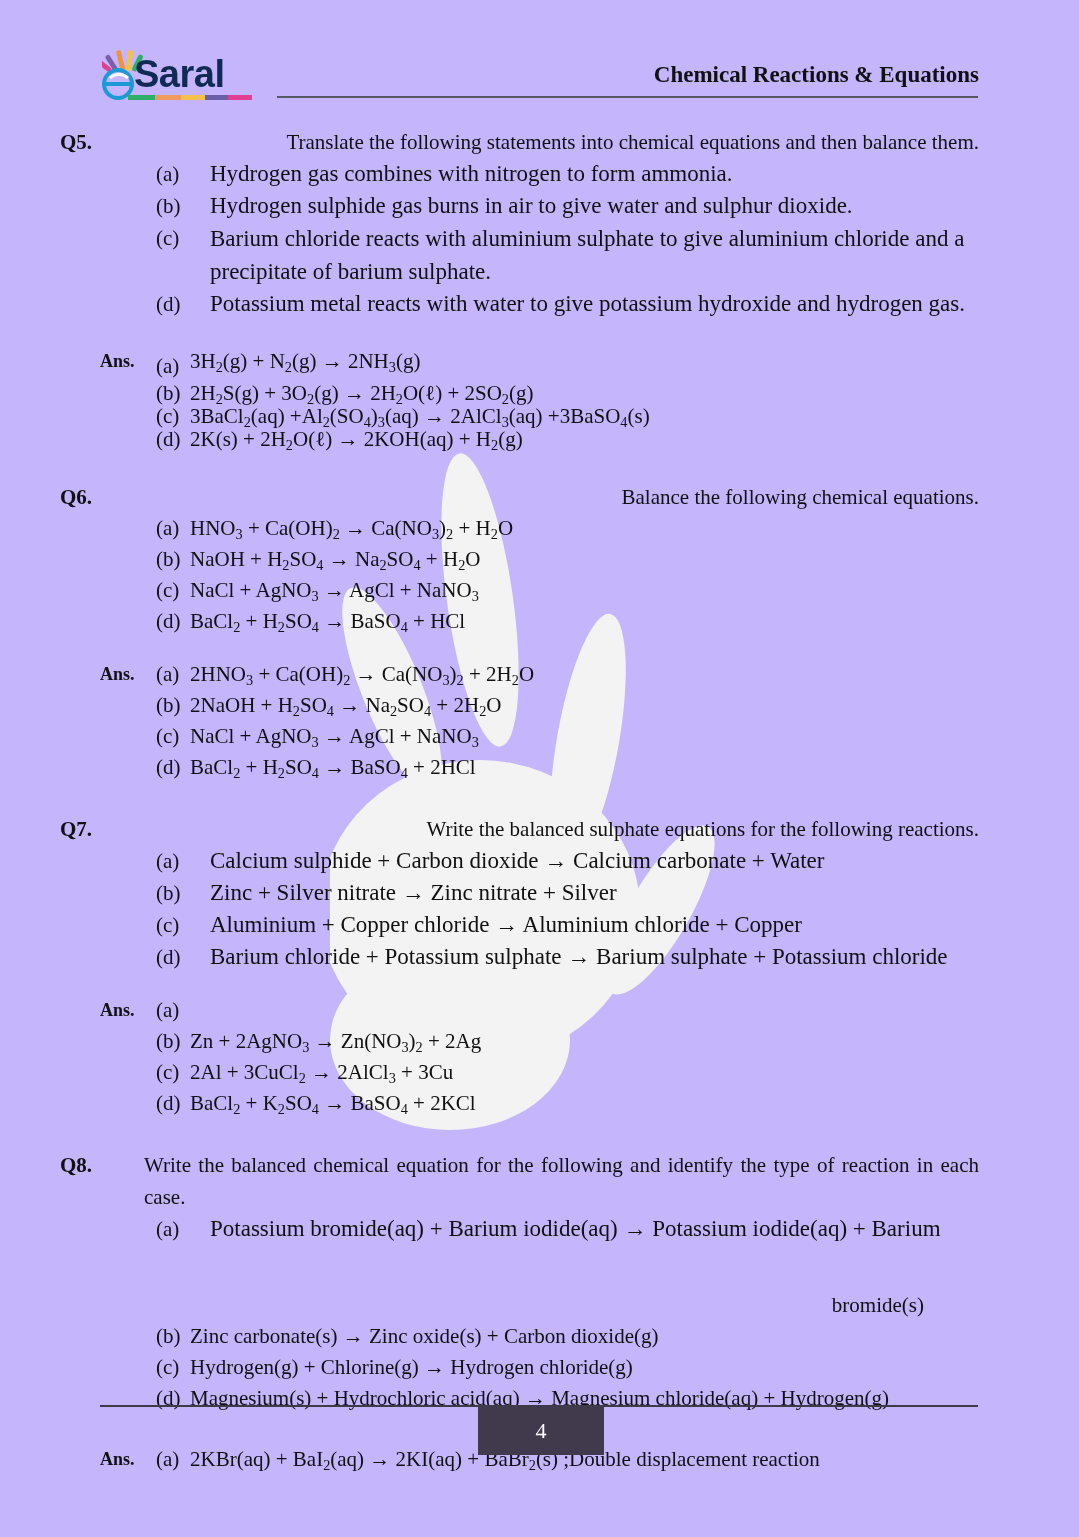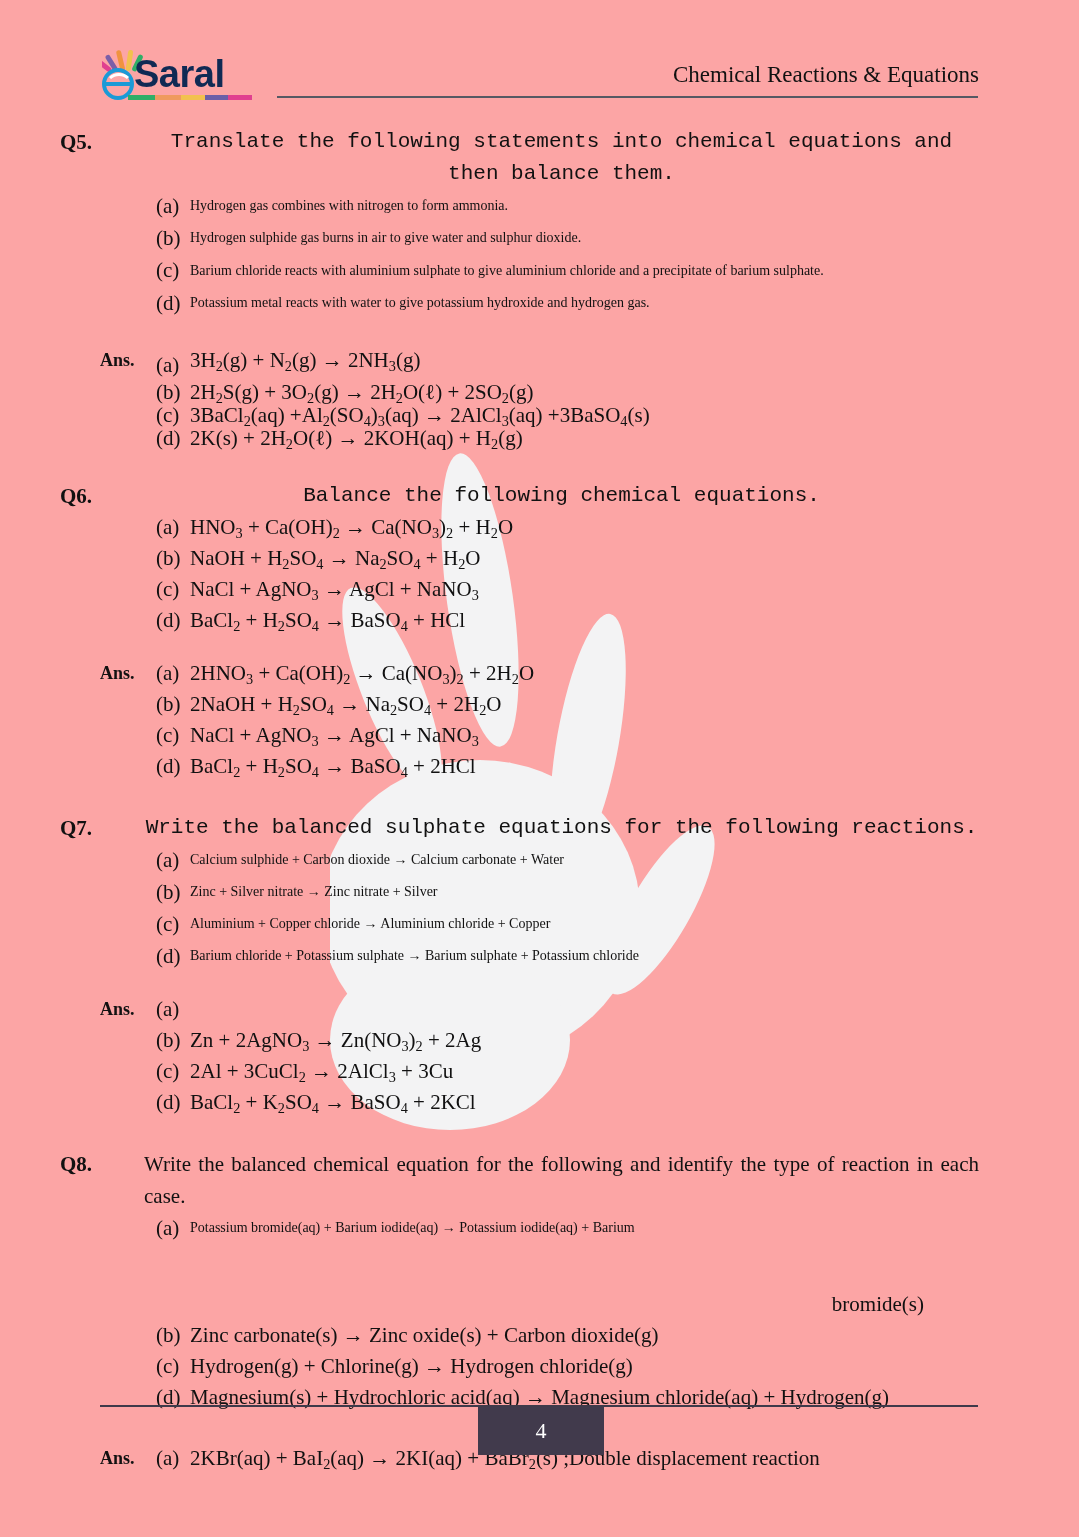--- a/index.html
+++ b/index.html
@@ -8,21 +8,21 @@
     background: #ffffff;
   }
   body {
     font-family: "Liberation Serif", "DejaVu Serif", serif;
     color: #111111;
   }
   .page {
     position: relative;
     width: 1079px;
     height: 1537px;
-    background: #fca5a5;
+    background: #c4b5fd;
     overflow: hidden;
     box-sizing: border-box;
   }
 
   
   .watermark {
     position: absolute;
     left: 330px;
     top: 440px;
     width: 560px;
@@ -82,20 +82,21 @@
   }
   .logo-bar span { display: block; height: 100%; }
 
   .header-title {
     position: absolute;
     right: 100px;
     top: 62px;
     font-size: 23px;
     color: #111111;
     white-space: nowrap;
+    font-weight: bold;
   }
   .header-rule {
     position: absolute;
     left: 277px;
     top: 96px;
     width: 701px;
     height: 0;
     border-top: 2px solid #555963;
   }
 
@@ -124,38 +125,39 @@
     font-size: 21px;
     line-height: 32px;
   }
   .qtext {
     flex: 1 1 auto;
     font-size: 21px;
     line-height: 32px;
     text-align: justify;
     text-justify: inter-word;
   }
-  .qtext.nojustify { text-align: center; font-family: Liberation Mono, monospace; }
+  .qtext.nojustify { text-align: right; }
 
   
   .srow {
     display: flex;
     align-items: flex-start;
     padding-left: 156px;
     padding-right: 100px;
   }
   .slabel {
     flex: 0 0 34px;
     font-size: 21px;
     line-height: 32px;
   }
   .stext {
     flex: 1 1 auto;
-    font-size: 14px;
+    font-size: 23px;
     line-height: 32px;
+    margin-left: 20px;
   }
   .stext.wrap2 { line-height: 33px; }
 
   
   .eqrow {
     display: flex;
     align-items: flex-start;
     padding-left: 156px;
     padding-right: 100px;
   }

